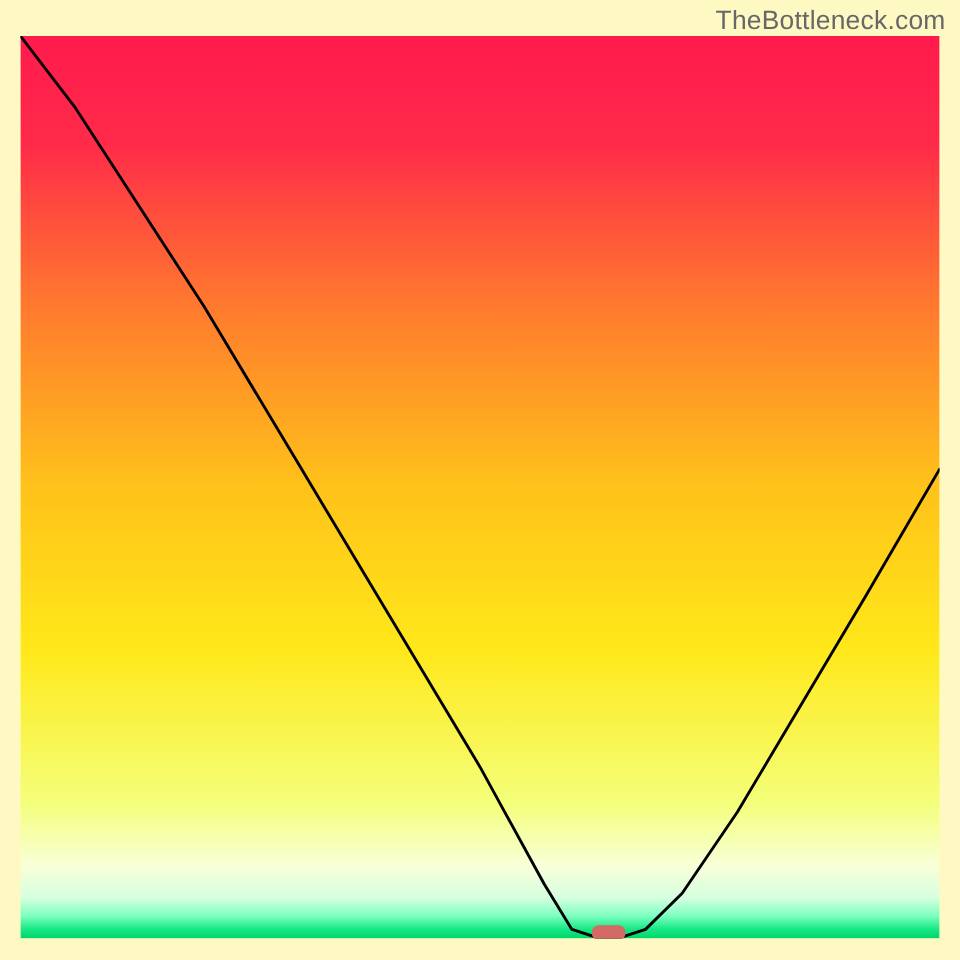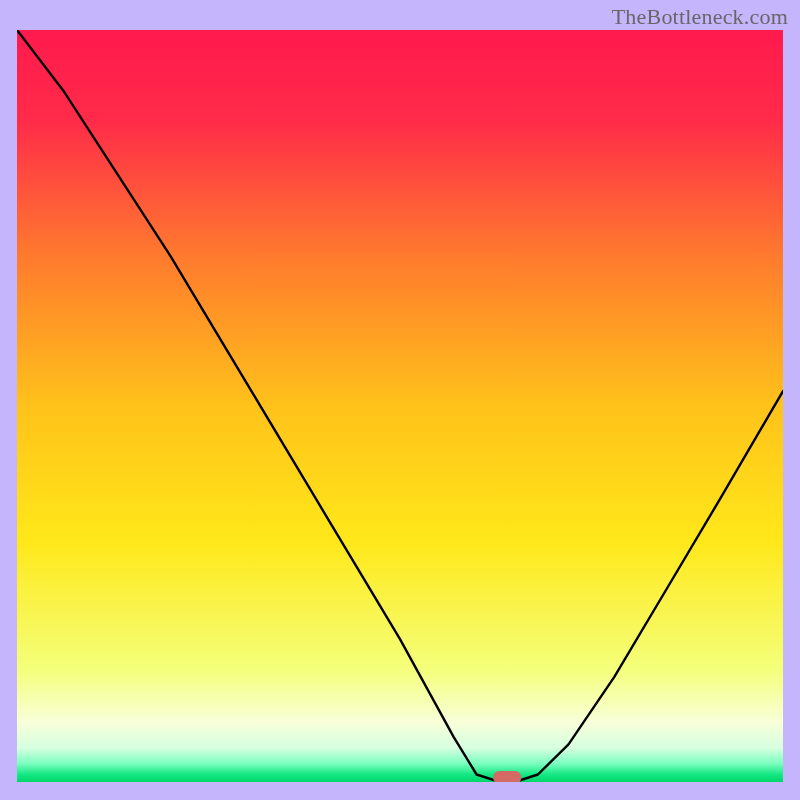--- a/index.html
+++ b/index.html
@@ -8,22 +8,21 @@
     background: #000;
     width: 800px;
     height: 800px;
     overflow: hidden;
     font-family: Arial, Helvetica, sans-serif;
   }
   .frame {
     position: relative;
     width: 800px;
     height: 800px;
-    background: #c4b5fd;
-    font-family: Liberation Serif, serif;
+    background: #fef9c3;
   }
   .watermark {
     position: absolute;
     top: 4px;
     right: 12px;
     color: #676767;
     font-size: 22px;
     font-weight: 500;
     letter-spacing: 0.2px;
   }

